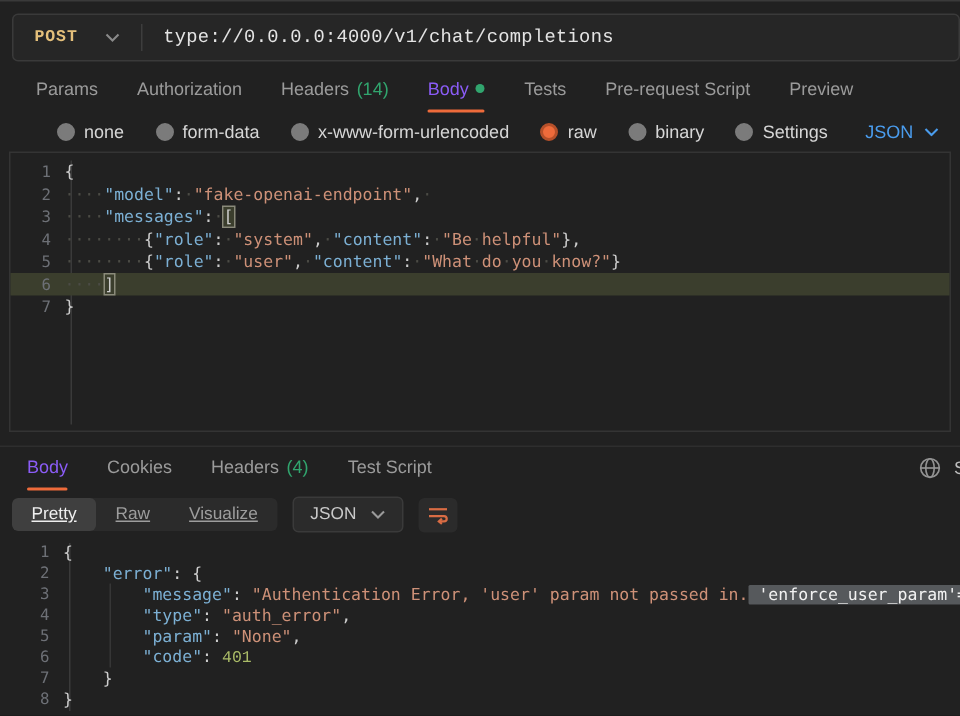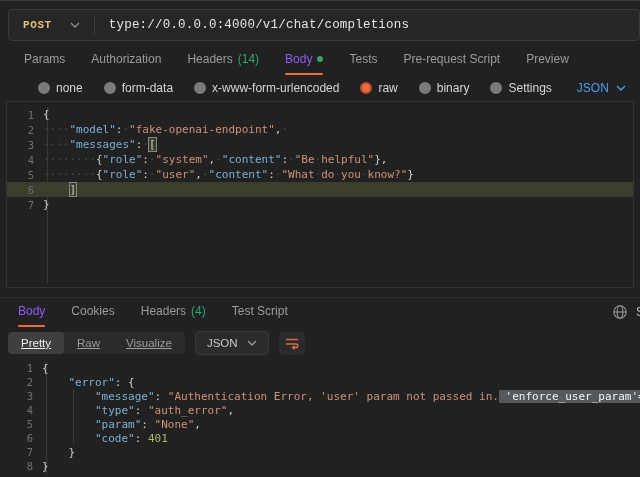--- a/index.html
+++ b/index.html
@@ -76,21 +76,21 @@
   }
   .line-content { white-space:pre; }
   .code-line.hl { background:#3b3e2d; }
   .sep {
     position:absolute; top:5px; bottom:4px; left:40px; width:1px; background:#3a3a3a;
   }
   .guide { position:absolute; width:1px; background:#363636; }
   .tok-pun { color:#cdcdcd; }
   .tok-key { color:#7cb0d4; }
   .tok-str { color:#ce9178; }
-  .tok-num { color:#a9ba67; }
+  .tok-num { color:#a9ba67;font-family:Liberation Mono, monospace; }
   .tok-ws  { color:#4b4b45; }
   .tok-sp  { color:transparent; }
   .tok-sel { background:#56595c; color:#f2f2f2; border-radius:1px; }
   .tok-brk { outline:1px solid #8a8a7a; background:#3b3e2d; }
 
   
   .resp-tabs {
     position:absolute; top:296px; left:0; width:640px; height:28px;
     display:flex; align-items:center; padding-left:6px; gap:2px;
     border-top:1px solid #2e2e2e;

